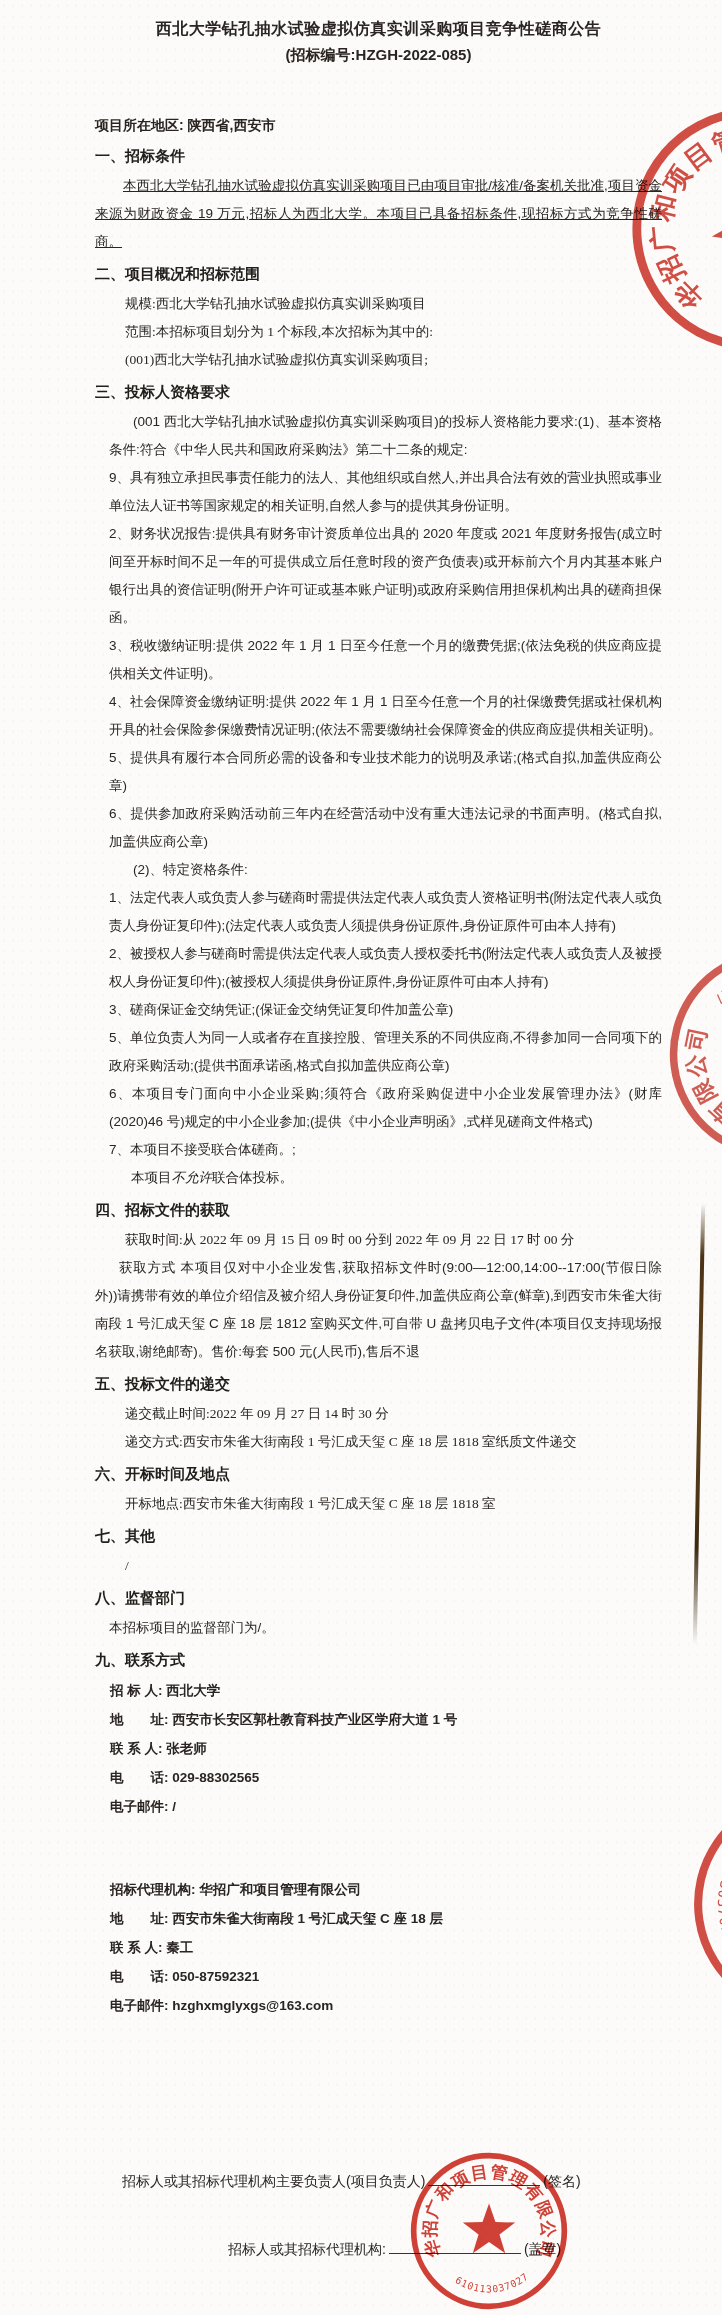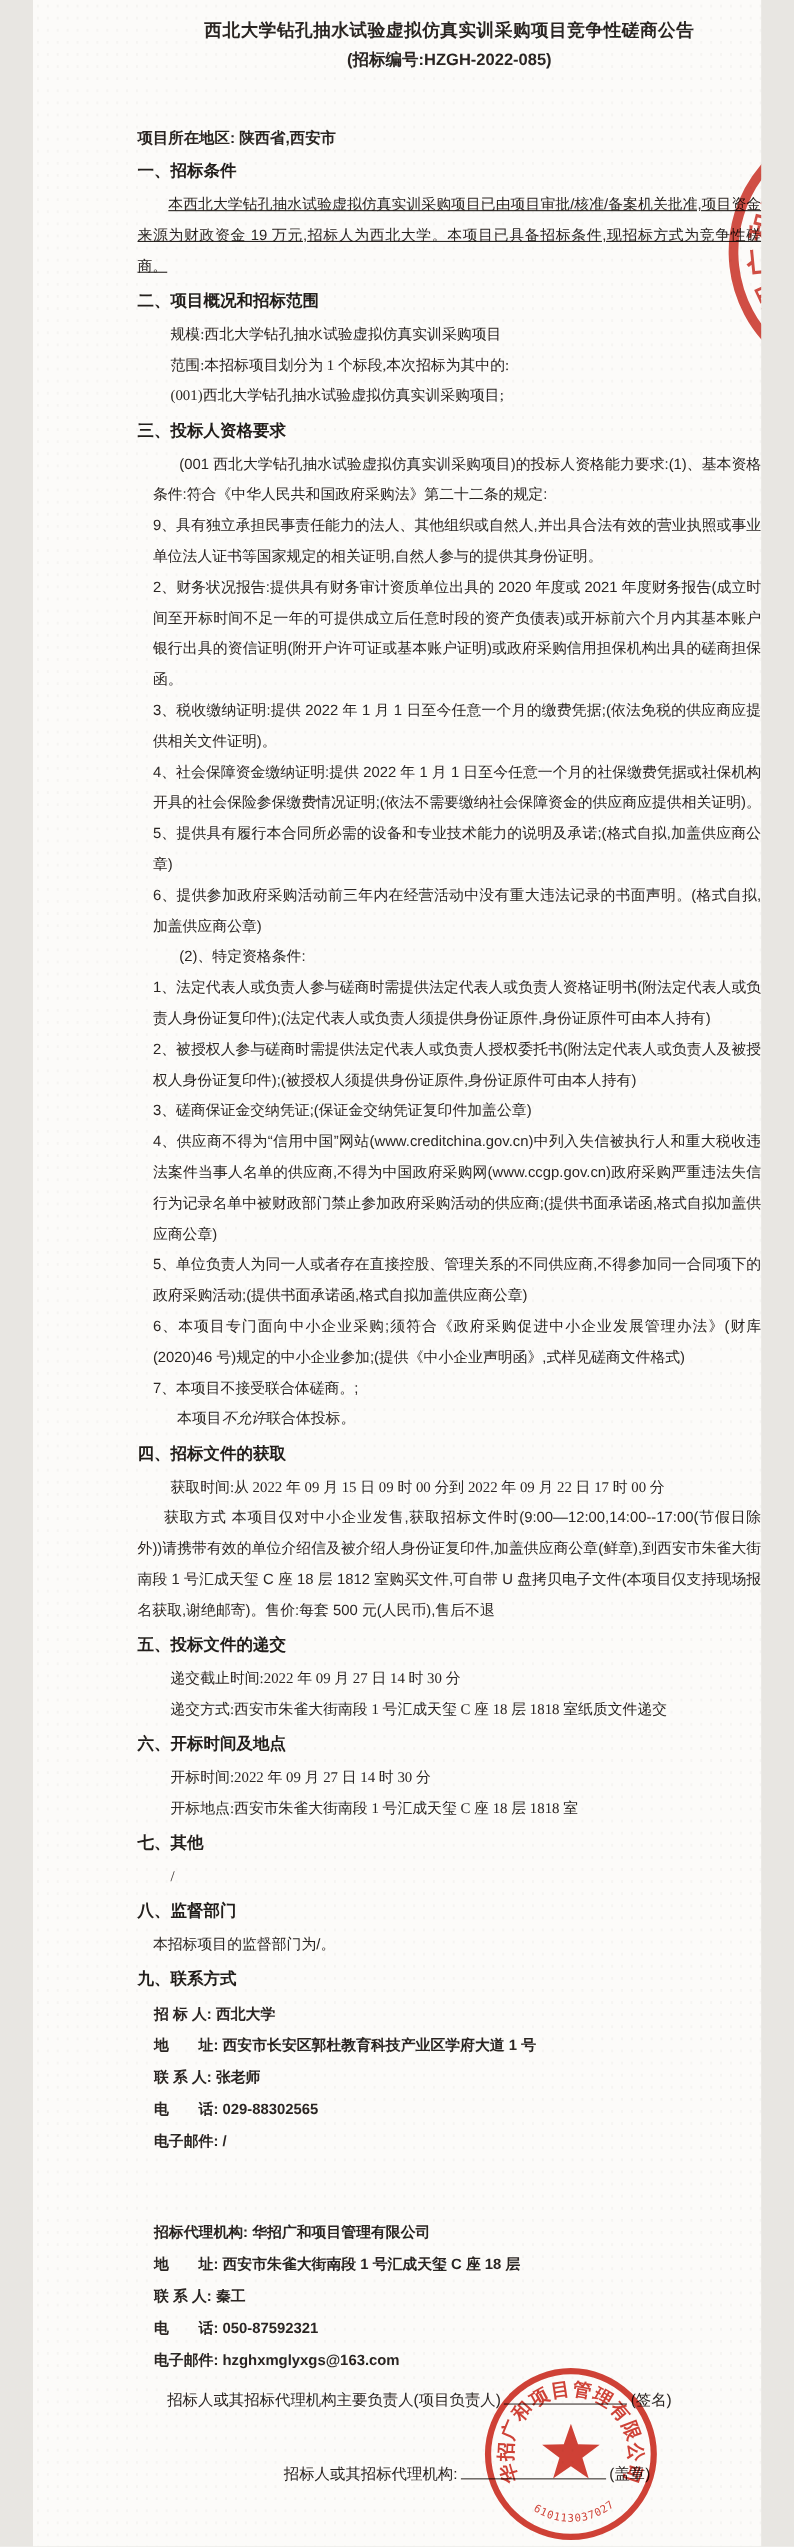--- a/index.html
+++ b/index.html
@@ -1,18 +1,18 @@
 <!DOCTYPE html>
 <html><head>
 <meta charset="utf-8">
 <style>
   html,body{margin:0;padding:0;background:#e8e6e2;}
   .page{
     position:relative;
-    width:662px;height:2315px;
+    width:722px;height:2315px;
     margin:0 auto;
     background:#fcfbf9;
     background-image:radial-gradient(rgba(60,50,40,0.035) 1px, transparent 1px);
     background-size:9px 11px;
     overflow:hidden;
     font-family:"Liberation Sans","DejaVu Sans",sans-serif;
     color:#2a2522;
   }
   .doc{position:absolute;left:0;top:0;width:722px;padding:16px 60px 0 95px;box-sizing:border-box;}
   .title{font-size:16px;font-weight:700;text-align:center;line-height:26px;letter-spacing:.5px;}
@@ -73,36 +73,34 @@
     <p class="item">9、具有独立承担民事责任能力的法人、其他组织或自然人,并出具合法有效的营业执照或事业单位法人证书等国家规定的相关证明,自然人参与的提供其身份证明。</p>
     <p class="item">2、财务状况报告:提供具有财务审计资质单位出具的 2020 年度或 2021 年度财务报告(成立时间至开标时间不足一年的可提供成立后任意时段的资产负债表)或开标前六个月内其基本账户银行出具的资信证明(附开户许可证或基本账户证明)或政府采购信用担保机构出具的磋商担保函。</p>
     <p class="item">3、税收缴纳证明:提供 2022 年 1 月 1 日至今任意一个月的缴费凭据;(依法免税的供应商应提供相关文件证明)。</p>
     <p class="item">4、社会保障资金缴纳证明:提供 2022 年 1 月 1 日至今任意一个月的社保缴费凭据或社保机构开具的社会保险参保缴费情况证明;(依法不需要缴纳社会保障资金的供应商应提供相关证明)。</p>
     <p class="item">5、提供具有履行本合同所必需的设备和专业技术能力的说明及承诺;(格式自拟,加盖供应商公章)</p>
     <p class="item">6、提供参加政府采购活动前三年内在经营活动中没有重大违法记录的书面声明。(格式自拟,加盖供应商公章)</p>
     <p class="item ind">(2)、特定资格条件:</p>
     <p class="item">1、法定代表人或负责人参与磋商时需提供法定代表人或负责人资格证明书(附法定代表人或负责人身份证复印件);(法定代表人或负责人须提供身份证原件,身份证原件可由本人持有)</p>
     <p class="item">2、被授权人参与磋商时需提供法定代表人或负责人授权委托书(附法定代表人或负责人及被授权人身份证复印件);(被授权人须提供身份证原件,身份证原件可由本人持有)</p>
     <p class="item">3、磋商保证金交纳凭证;(保证金交纳凭证复印件加盖公章)</p>
-    <p class="item">4、供应商不得为“信用中国”网站(www.creditchina.gov.cn)中列入失信被执行人和重大税收违法案件当事人名单的供应商,不得为中国政府采购网(www.ccgp.gov.cn)政府采购严重违法失信行为记录名单中被财政部门禁止参加政府采购活动的供应商;(提供书面承诺函,格式自拟加盖供应商公章)</p>
     <p class="item">5、单位负责人为同一人或者存在直接控股、管理关系的不同供应商,不得参加同一合同项下的政府采购活动;(提供书面承诺函,格式自拟加盖供应商公章)</p>
     <p class="item">6、本项目专门面向中小企业采购;须符合《政府采购促进中小企业发展管理办法》(财库(2020)46 号)规定的中小企业参加;(提供《中小企业声明函》,式样见磋商文件格式)</p>
     <p class="item">7、本项目不接受联合体磋商。;</p>
     <p class="joint"><span>本项目</span><span class="it">不允许</span><span>联合体投标。</span></p>
 
     <h2>四、招标文件的获取</h2>
     <p class="sub">获取时间:从 2022 年 09 月 15 日 09 时 00 分到 2022 年 09 月 22 日 17 时 00 分</p>
     <p class="ind">获取方式 本项目仅对中小企业发售,获取招标文件时(9:00—12:00,14:00--17:00(节假日除外))请携带有效的单位介绍信及被介绍人身份证复印件,加盖供应商公章(鲜章),到西安市朱雀大街南段 1 号汇成天玺 C 座 18 层 1812 室购买文件,可自带 U 盘拷贝电子文件(本项目仅支持现场报名获取,谢绝邮寄)。售价:每套 500 元(人民币),售后不退</p>
 
     <h2>五、投标文件的递交</h2>
     <p class="sub">递交截止时间:2022 年 09 月 27 日 14 时 30 分</p>
     <p class="sub">递交方式:西安市朱雀大街南段 1 号汇成天玺 C 座 18 层 1818 室纸质文件递交</p>
 
     <h2>六、开标时间及地点</h2>
-    <p class="sub">开标时间:2022 年 09 月 27 日 14 时 30 分</p>
     <p class="sub">开标地点:西安市朱雀大街南段 1 号汇成天玺 C 座 18 层 1818 室</p>
 
     <h2>七、其他</h2>
     <p class="sub">/</p>
 
     <h2>八、监督部门</h2>
     <p class="item">本招标项目的监督部门为/。</p>
 
     <h2>九、联系方式</h2>
     <div class="contacts">

